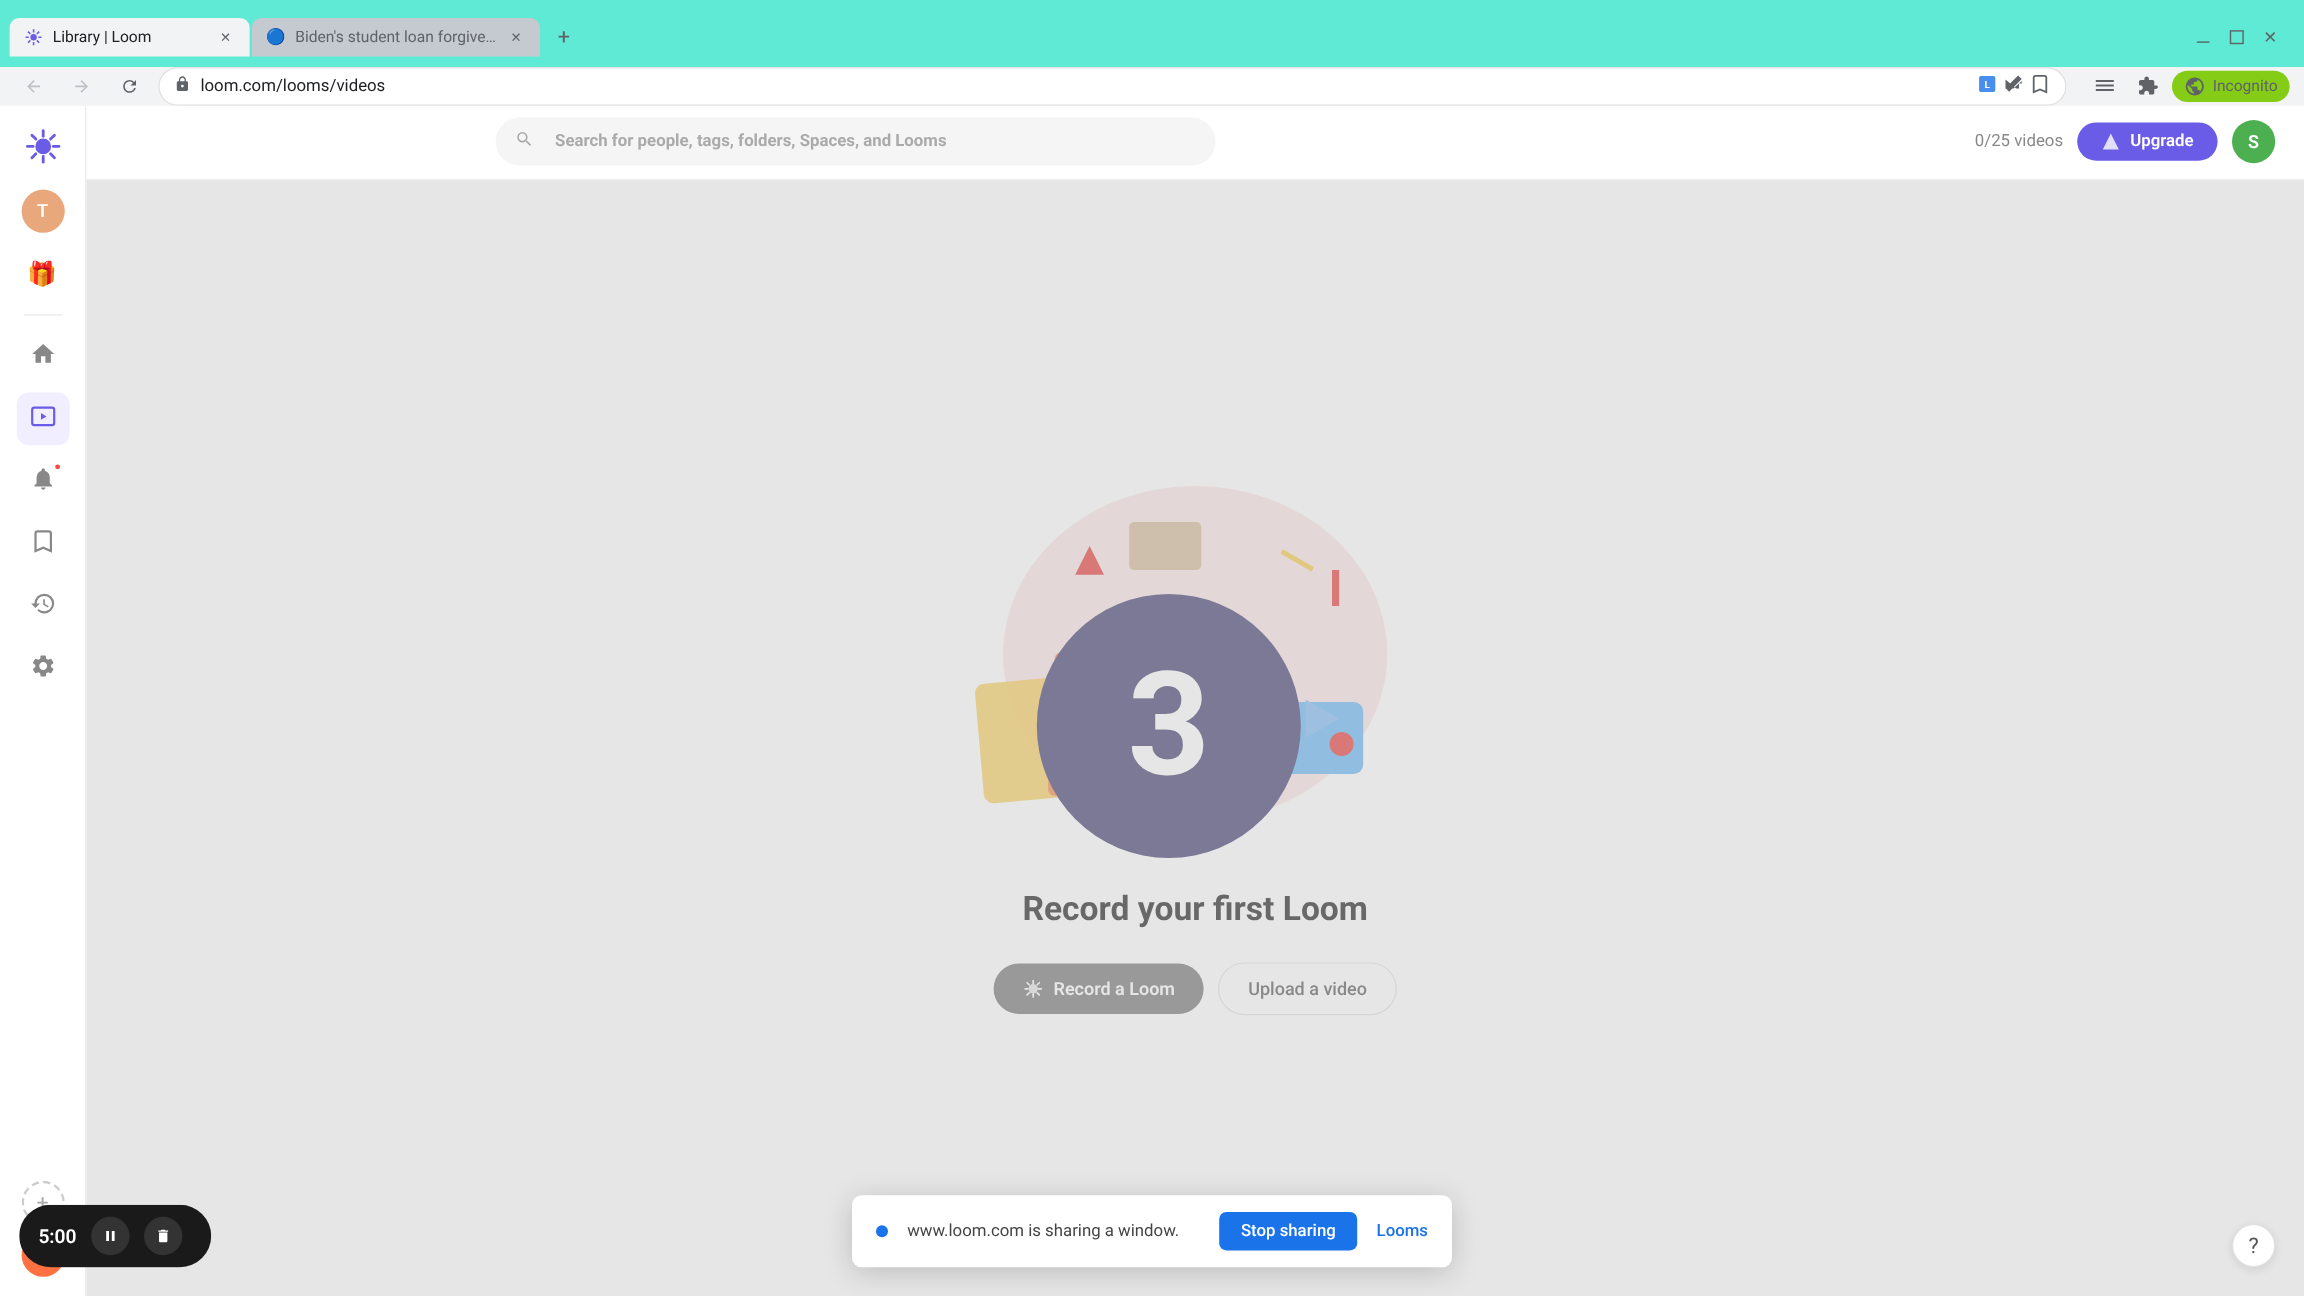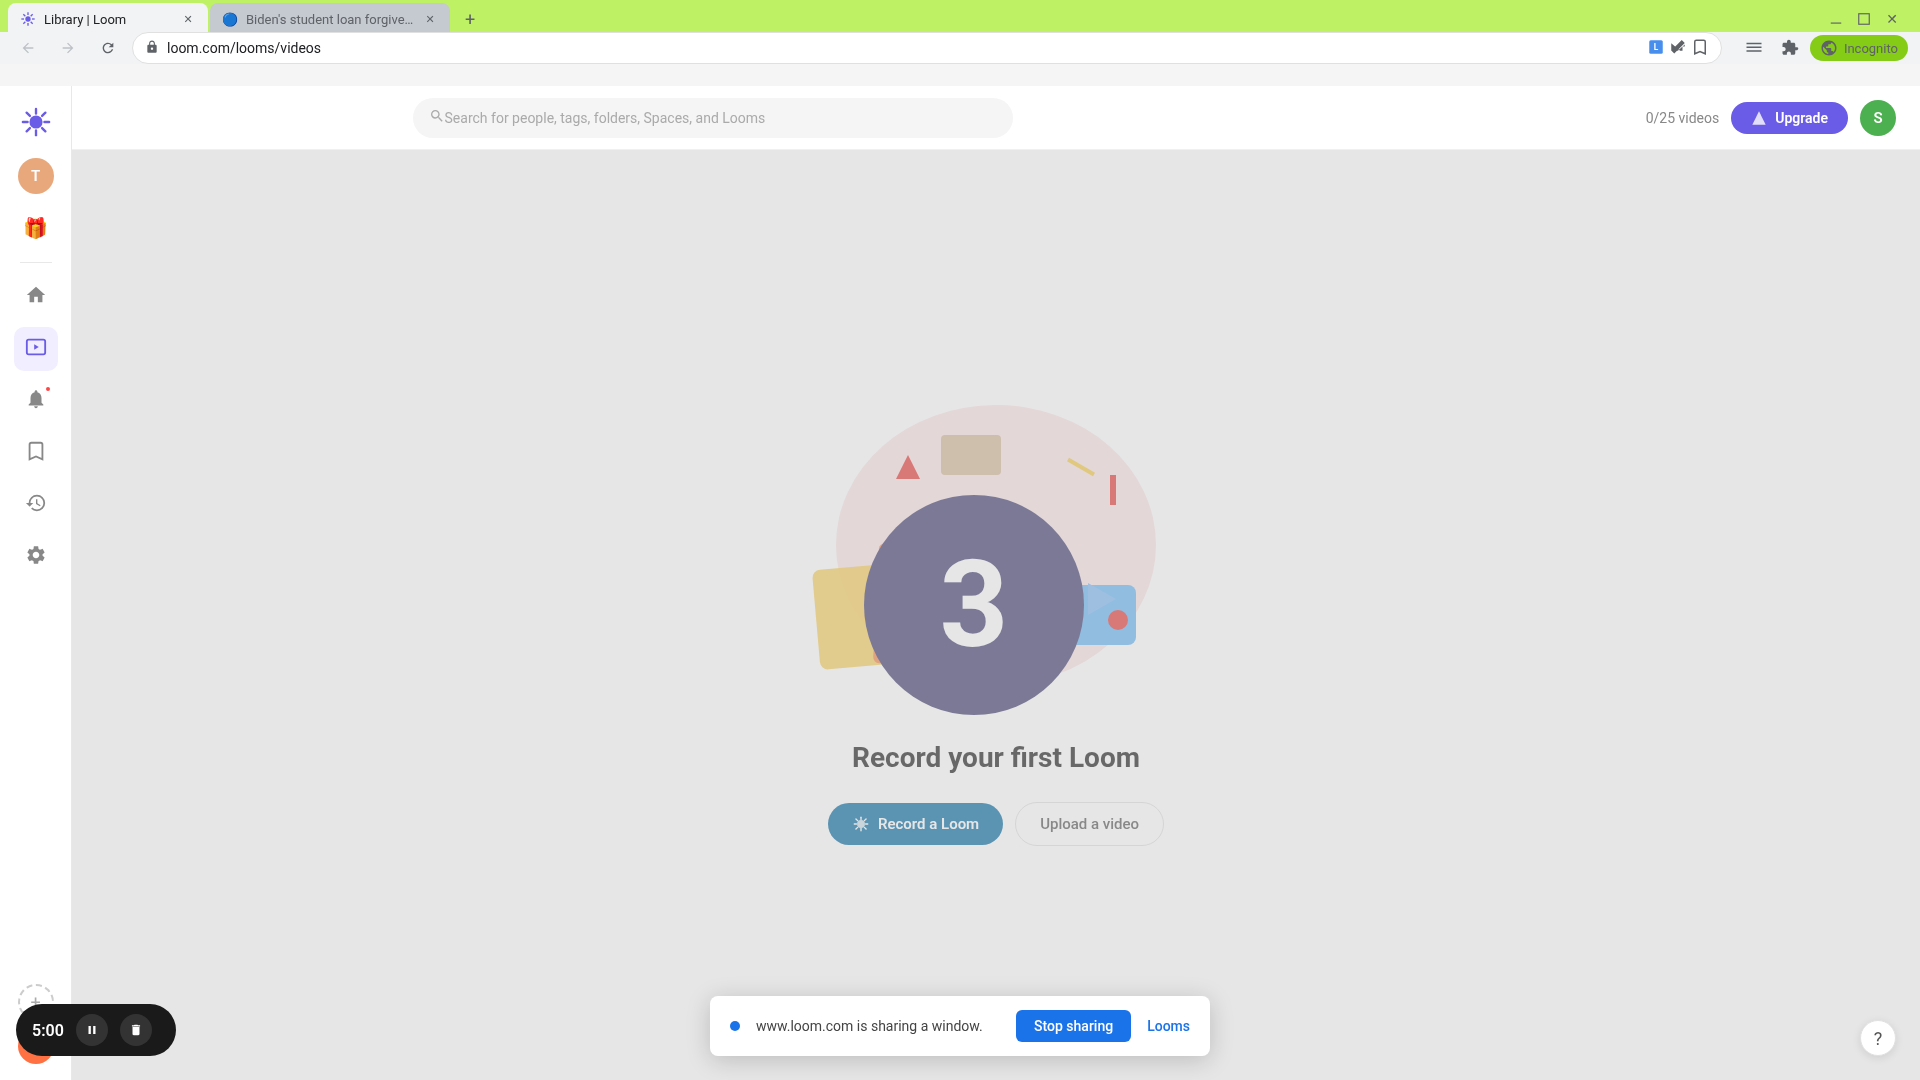--- a/index.html
+++ b/index.html
@@ -16,23 +16,23 @@
     .browser-chrome {
       width: 100%;
       background: #f1f3f4;
       position: relative;
       z-index: 100;
     }
 
     .tab-bar {
       display: flex;
       align-items: center;
-      height: 32px;
+      height: 56px;
       padding: 6px 8px 0;
-      background: #bef264;
+      background: #5eead4;
       gap: 2px;
     }
 
     .tab {
       display: flex;
       align-items: center;
       padding: 0 12px;
       height: 32px;
       border-radius: 8px 8px 0 0;
       font-size: 13px;
@@ -354,22 +354,23 @@
 
     .search-bar {
       flex: 1;
       max-width: 600px;
       height: 40px;
       background: #f5f5f5;
       border-radius: 24px;
       display: flex;
       align-items: center;
       padding: 0 16px;
-      gap: 0;
+      gap: 18px;
       margin: 0 auto;
+      font-weight: bold;
     }
 
     .search-icon-wrap {
       color: #aaa;
       font-size: 16px;
     }
 
     .search-input-text {
       font-size: 14px;
       color: #aaa;
@@ -587,21 +588,21 @@
       align-items: center;
       gap: 12px;
       margin-top: 28px;
     }
 
     .btn-record {
       display: flex;
       align-items: center;
       gap: 8px;
       padding: 12px 24px;
-      background: #0369a1;
+      background: #737373;
       color: #fff;
       border-radius: 24px;
       font-size: 15px;
       font-weight: 600;
       cursor: pointer;
     }
 
     .btn-upload {
       display: flex;
       align-items: center;

